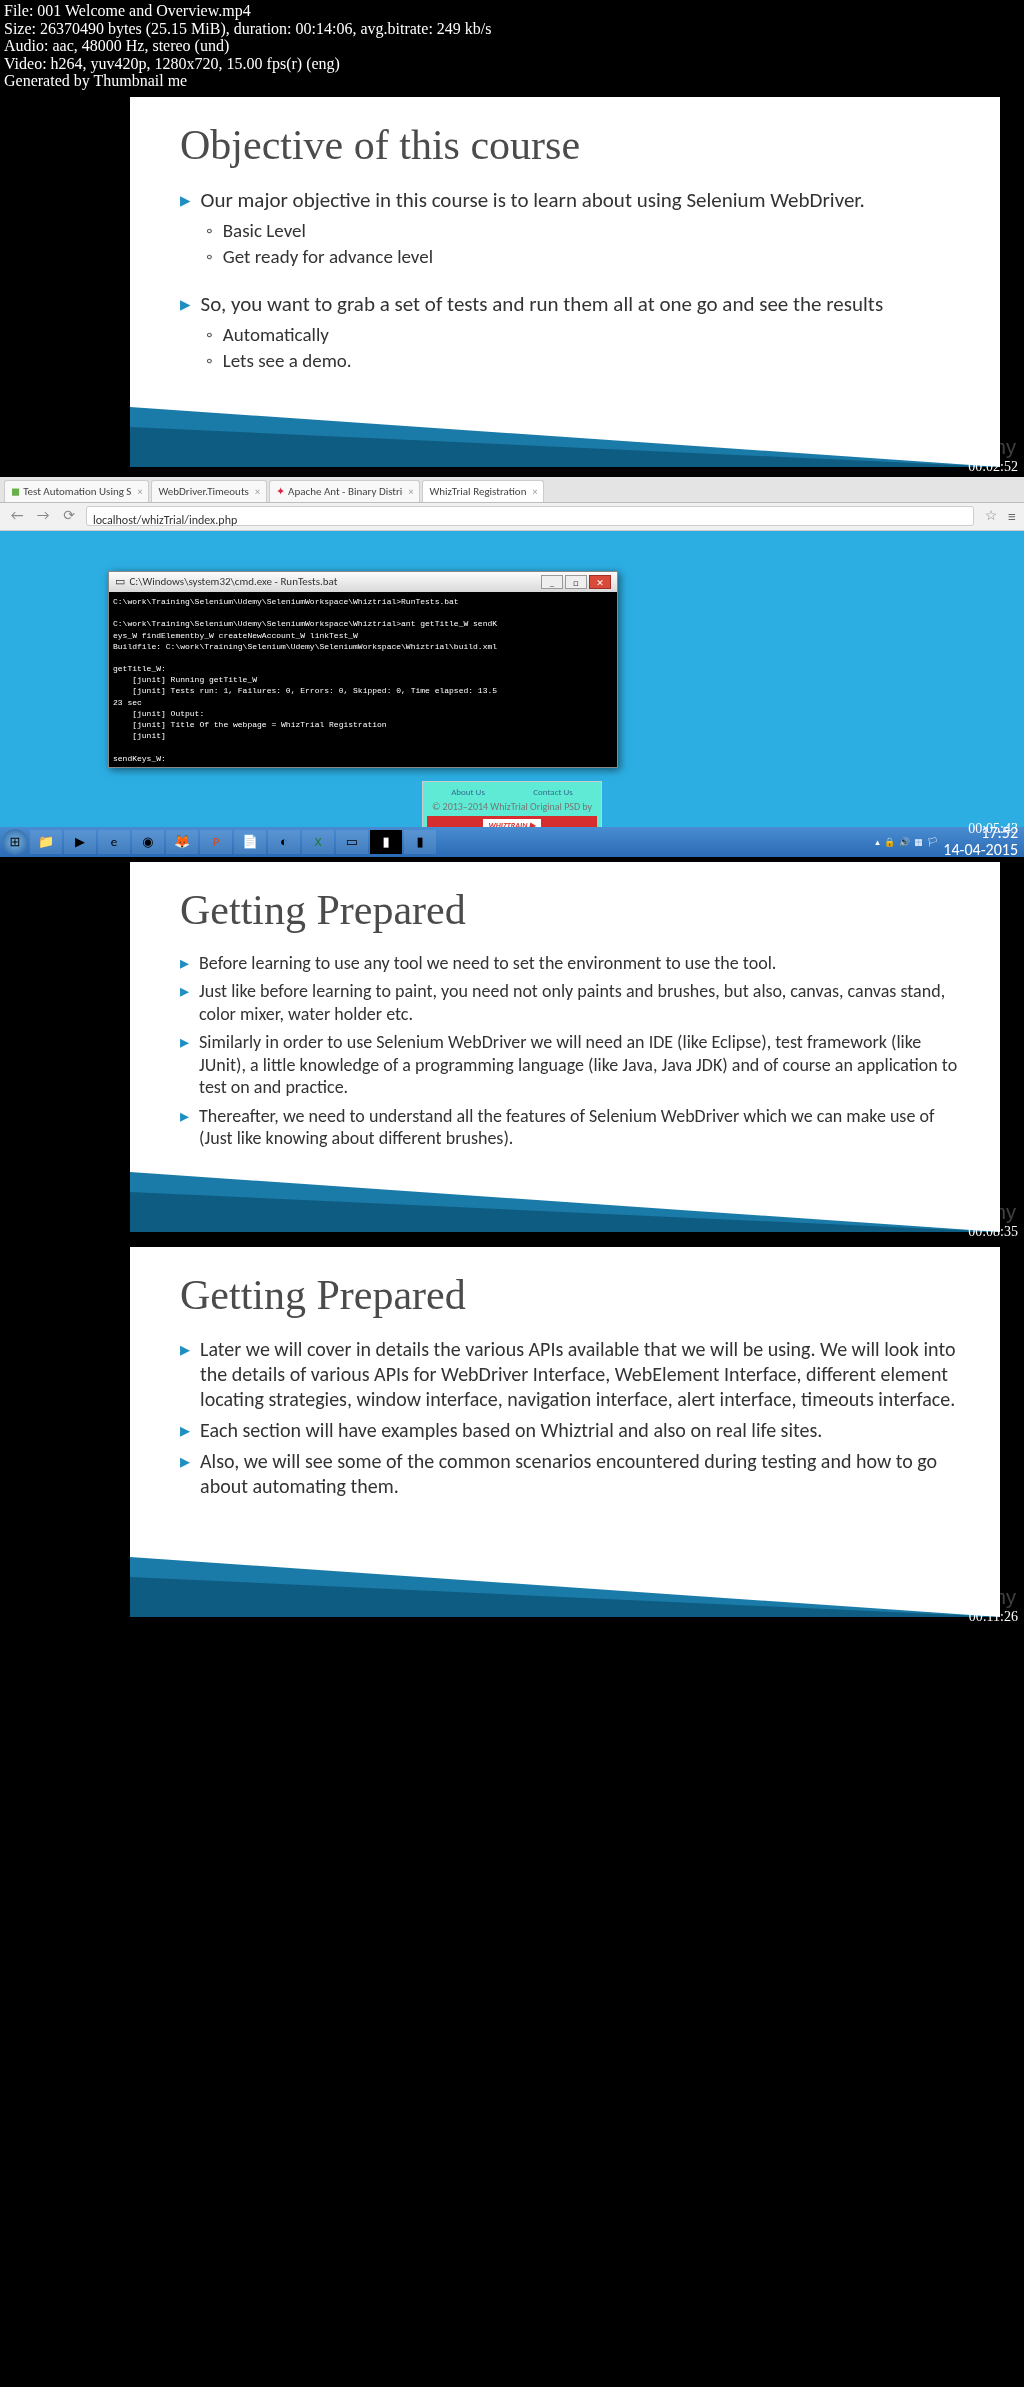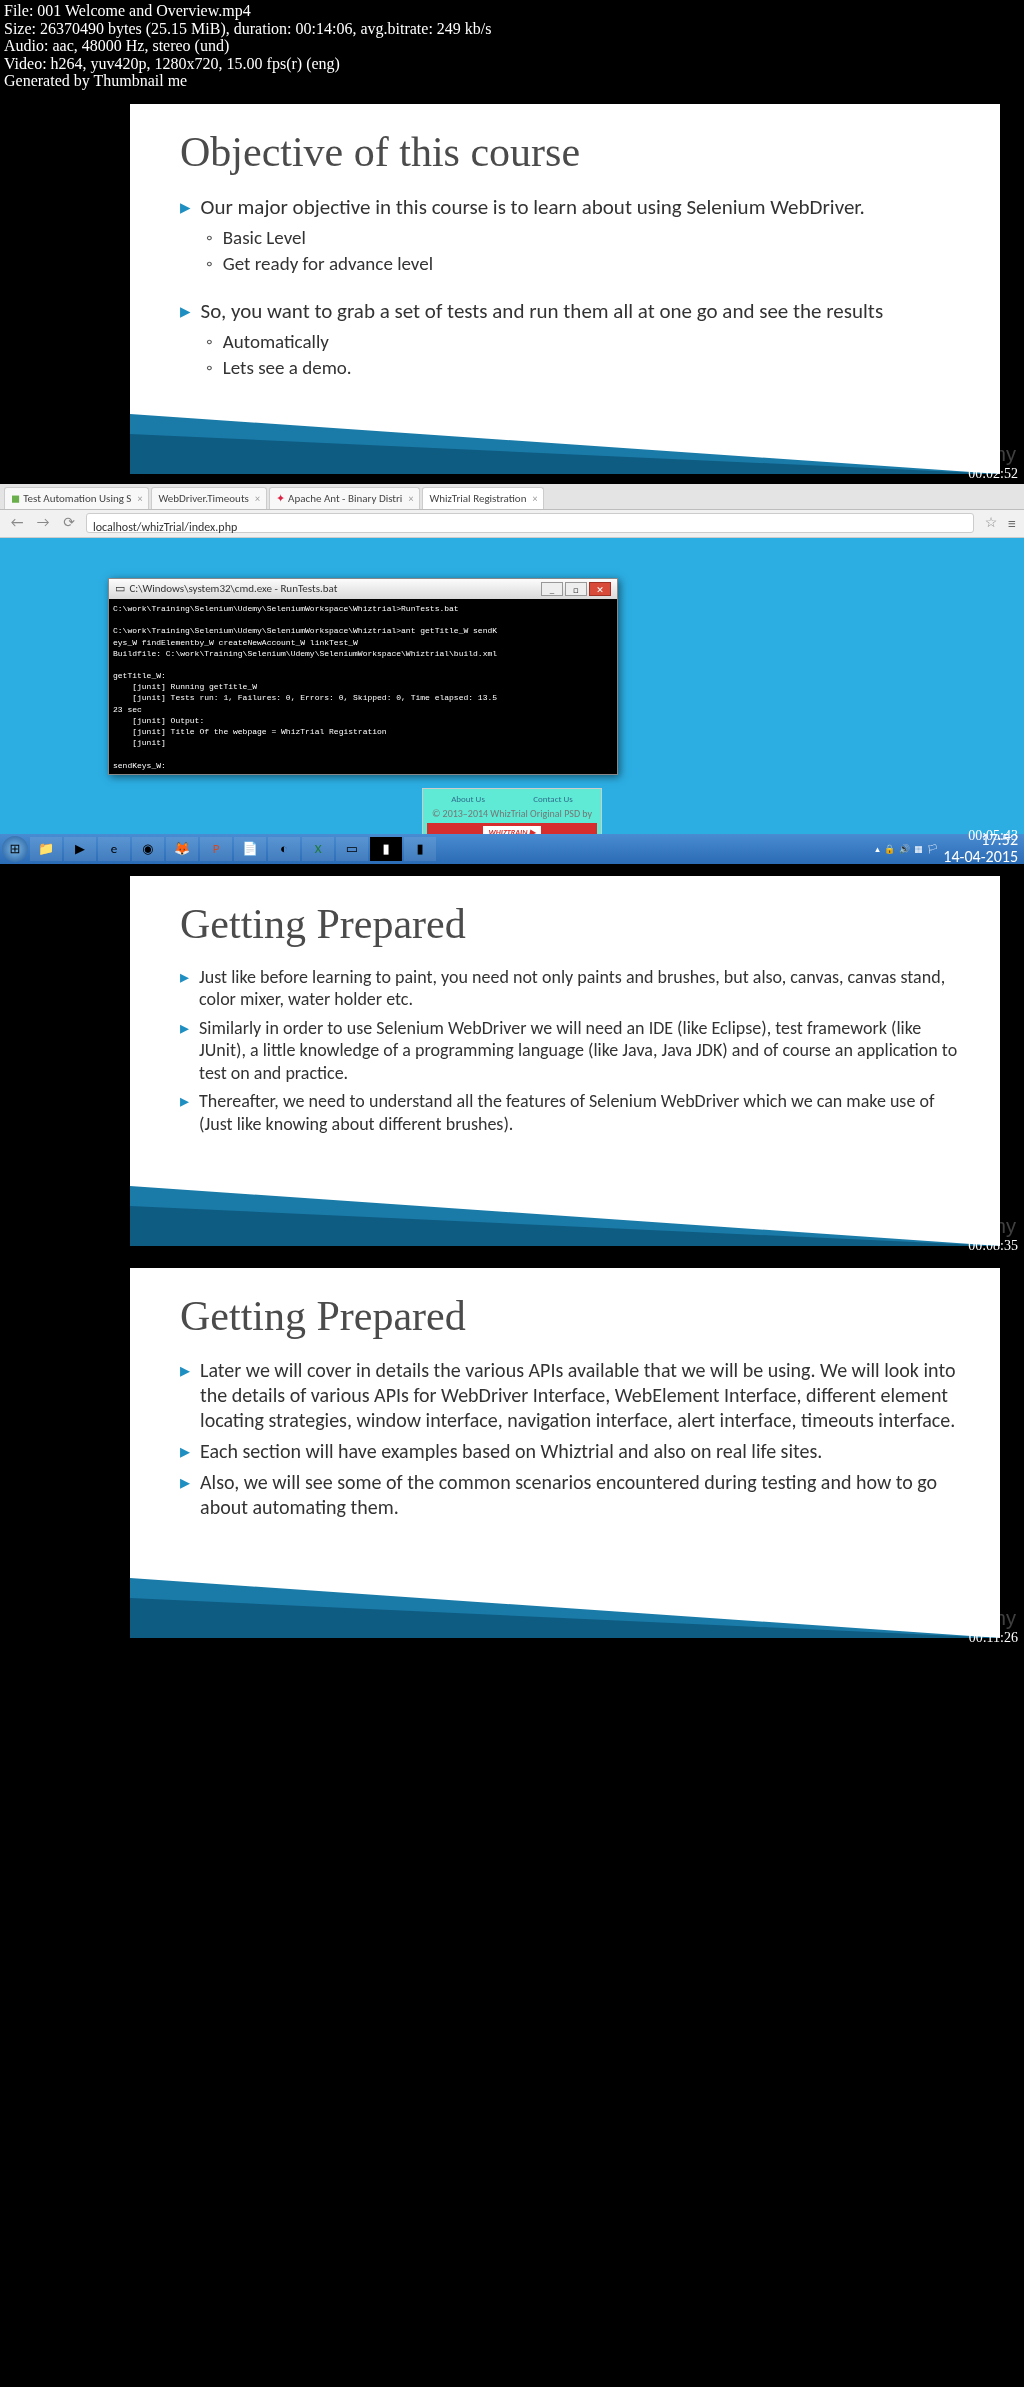--- a/index.html
+++ b/index.html
@@ -1,19 +1,19 @@
 <!DOCTYPE html>
 <html><head>
 <meta charset="utf-8">
 <style>
 * { margin: 0; padding: 0; box-sizing: border-box; }
 body { background: #000; font-family: Calibri, Arial, sans-serif; width: 1024px; }
 .meta-header { color: #fff; font-family: "Times New Roman", serif; font-size: 16px; padding: 2px 4px; line-height: 1.1; }
 .slide-wrap { position: relative; width: 1024px; }
-.slide { position: relative; background: #fff; margin: 12px auto; overflow: hidden; }
+.slide { position: relative; background: #fff; margin: 5px auto; overflow: hidden; }
 .slide-pad { padding: 24px 40px 40px 50px; }
 .slide h1 { font-family: "Palatino Linotype", Georgia, serif; font-size: 42px; color: #4B4B4B; font-weight: 400; margin-bottom: 18px; }
 .bullets { font-size: 21px; color: #333; line-height: 1.25; }
 .b1 { display: flex; margin: 6px 0; }
 .b1::before { content: "▸"; color: #1f8fc2; margin-right: 10px; }
 .b2 { display: flex; margin-left: 26px; margin-top: 2px; margin-bottom: 2px; font-size: 19px;}
 .b2::before { content: "◦"; color: #555; margin-right: 10px; }
 .b1-text, .b2-text { flex: 1; }
 .corner-triangle { position: absolute; left: 0; right: 0; bottom: 0; height: 70px; }
 .corner-triangle.s1 svg, .corner-triangle.s3 svg, .corner-triangle.s4 svg { display:block; width:100%; height:100%; }
@@ -199,20 +199,23 @@
   </div>
   <div class="timestamp" style="bottom:20px;">00:05:43</div>
 </div>
 
 <div class="slide-wrap" style="height:380px;">
   <div class="slide" style="width:870px; height:370px; margin-left:130px;">
     <div class="slide-pad">
       <h1>Getting Prepared</h1>
       <div class="bullets" style="font-size:18px;">
         <div class="b1">
+            <span class="b1-text">Before learning to use any tool we need to set the environment to use the  tool.</span>
+          </div>
+        <div class="b1">
             <span class="b1-text">Just like before learning to paint, you need not only paints and brushes, but also, canvas, canvas stand, color mixer, water holder etc.</span>
           </div>
         <div class="b1">
             <span class="b1-text">Similarly in order to use Selenium WebDriver we will need an IDE (like Eclipse), test framework (like JUnit), a little knowledge of a programming language (like Java, Java JDK) and of course an application to test on and practice.</span>
           </div>
         <div class="b1">
             <span class="b1-text">Thereafter, we need to understand all the features of Selenium WebDriver which we can make use of (Just like knowing about different brushes).</span>
           </div>
       </div>
     </div>

